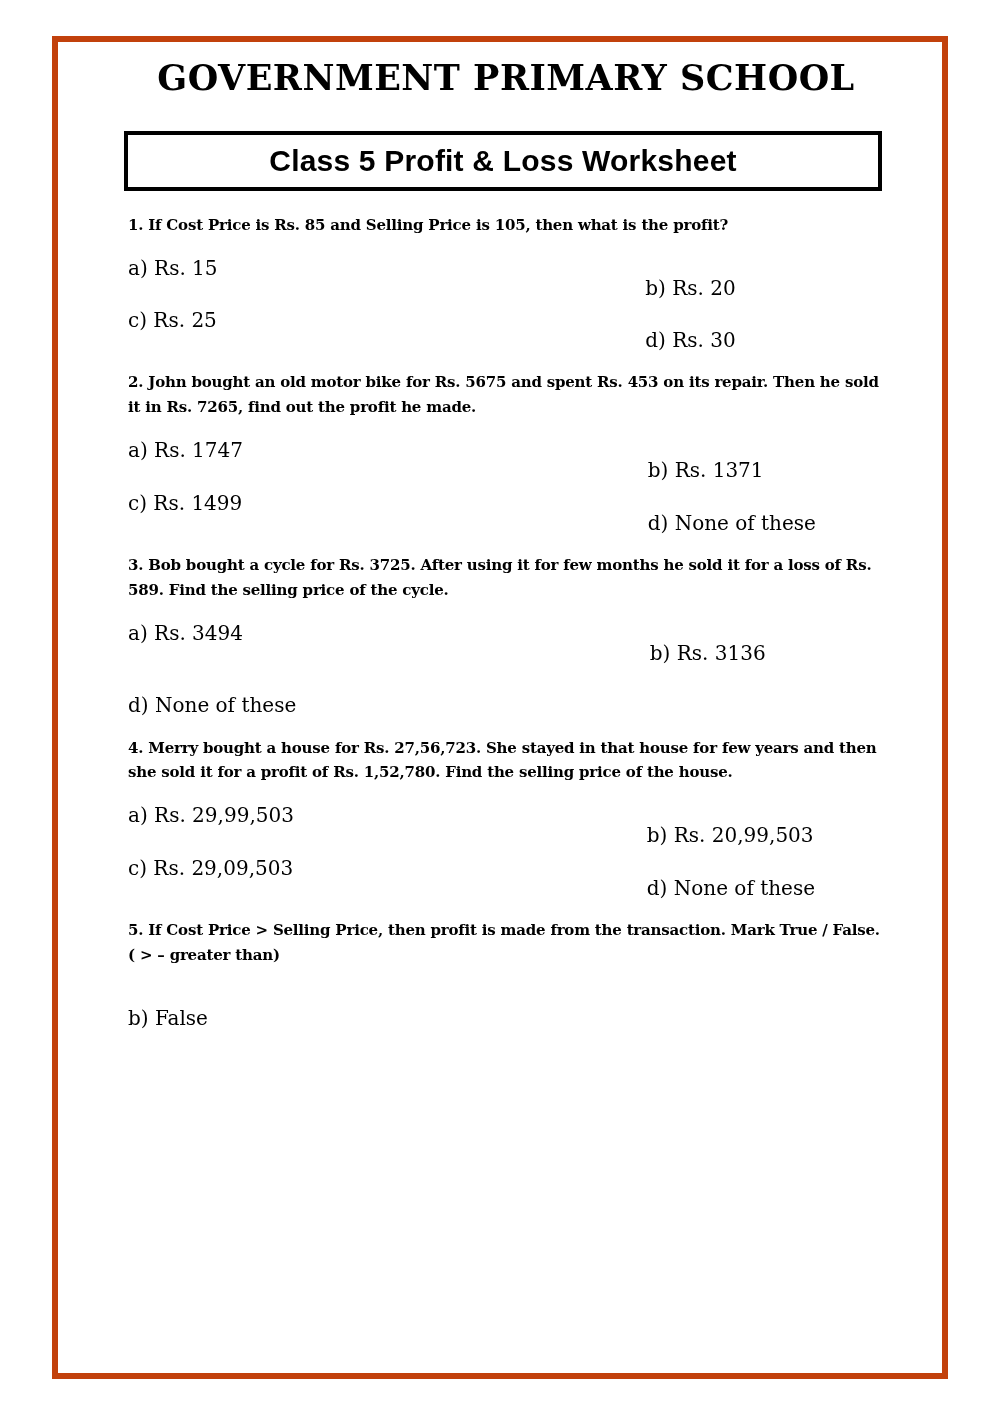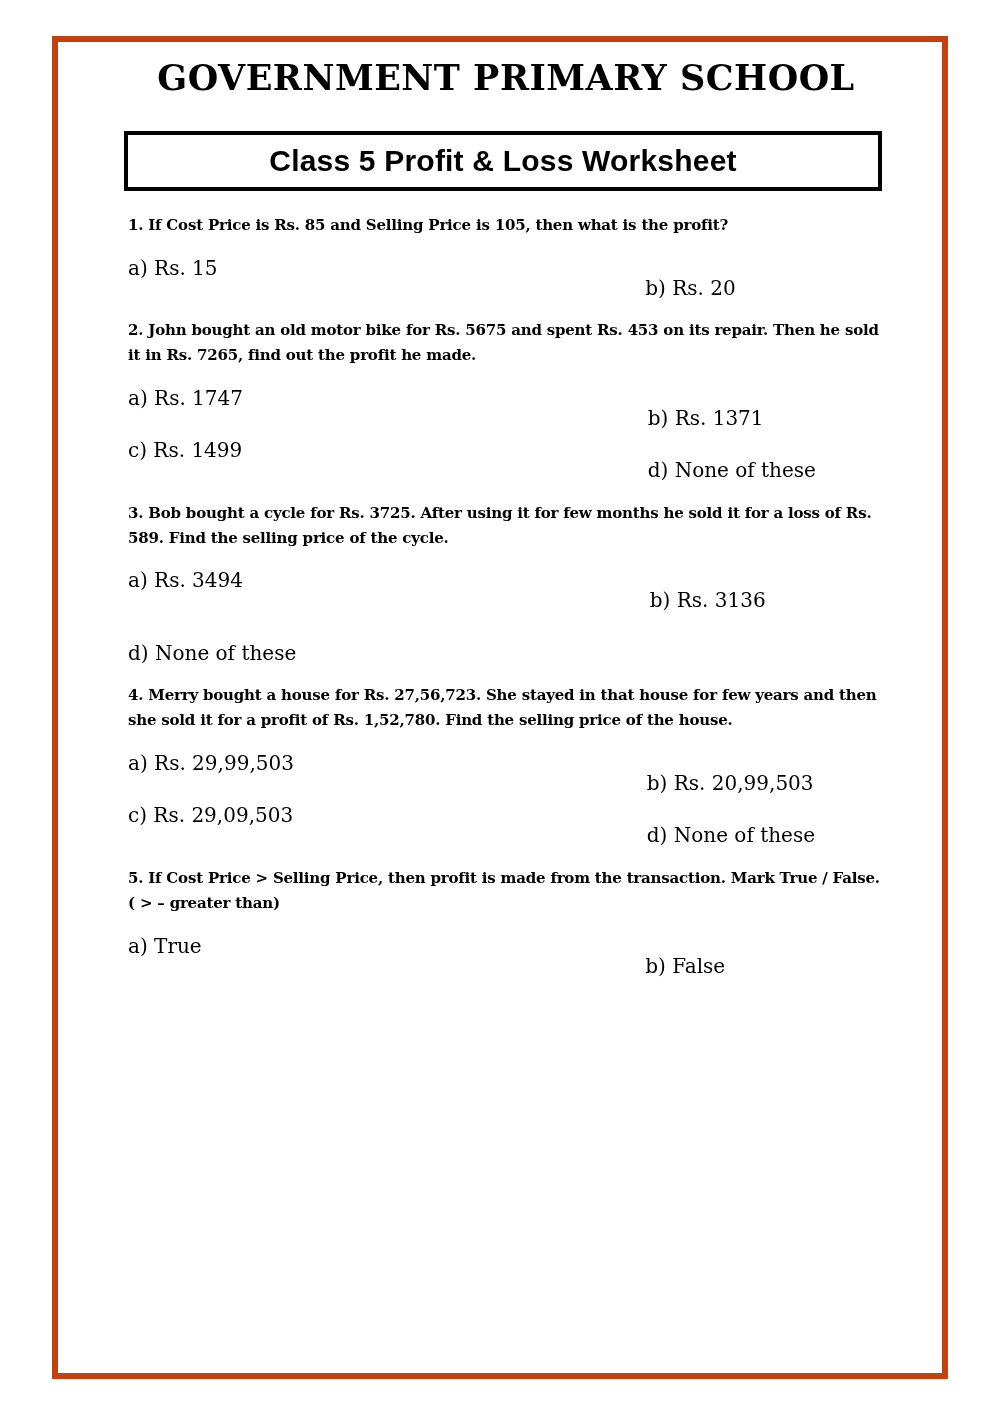--- a/index.html
+++ b/index.html
@@ -138,20 +138,24 @@
 
       <div class="questions">
 
         <div class="q-block q1">
           <p class="q-text">1. If Cost Price is Rs. 85 and Selling Price is 105, then what is the profit?</p>
           <div class="options">
             <div class="opt-row">
               <span class="opt opt-a">a) Rs. 15</span>
               <span class="opt opt-b">b) Rs. 20</span>
             </div>
+            <div class="opt-row">
+              <span class="opt opt-a">c) Rs. 25</span>
+              <span class="opt opt-b">d) Rs. 30</span>
+            </div>
           </div>
         </div>
 
         <div class="gap-after-q1"></div>
 
         <div class="q-block q2">
           <p class="q-text">2. John bought an old motor bike for Rs.  5675 and spent Rs. 453 on its repair. Then he sold it in Rs.  7265, find out the profit he made.</p>
           <div class="options">
             <div class="opt-row">
               <span class="opt opt-a">a) Rs.  1747</span>
@@ -194,21 +198,20 @@
             </div>
           </div>
         </div>
 
         <div class="gap-after-q1"></div>
 
         <div class="q-block q5">
           <p class="q-text">5. If Cost Price &gt; Selling Price, then profit is made from the transaction. Mark True / False. ( &gt; –  greater  than)</p>
           <div class="options">
             <div class="opt-row">
-              <span class="opt opt-a">a) True</span>
               <span class="opt opt-b">b) False</span>
             </div>
           </div>
         </div>
 
       </div>
     </div>
   </div>
 </div>
 

